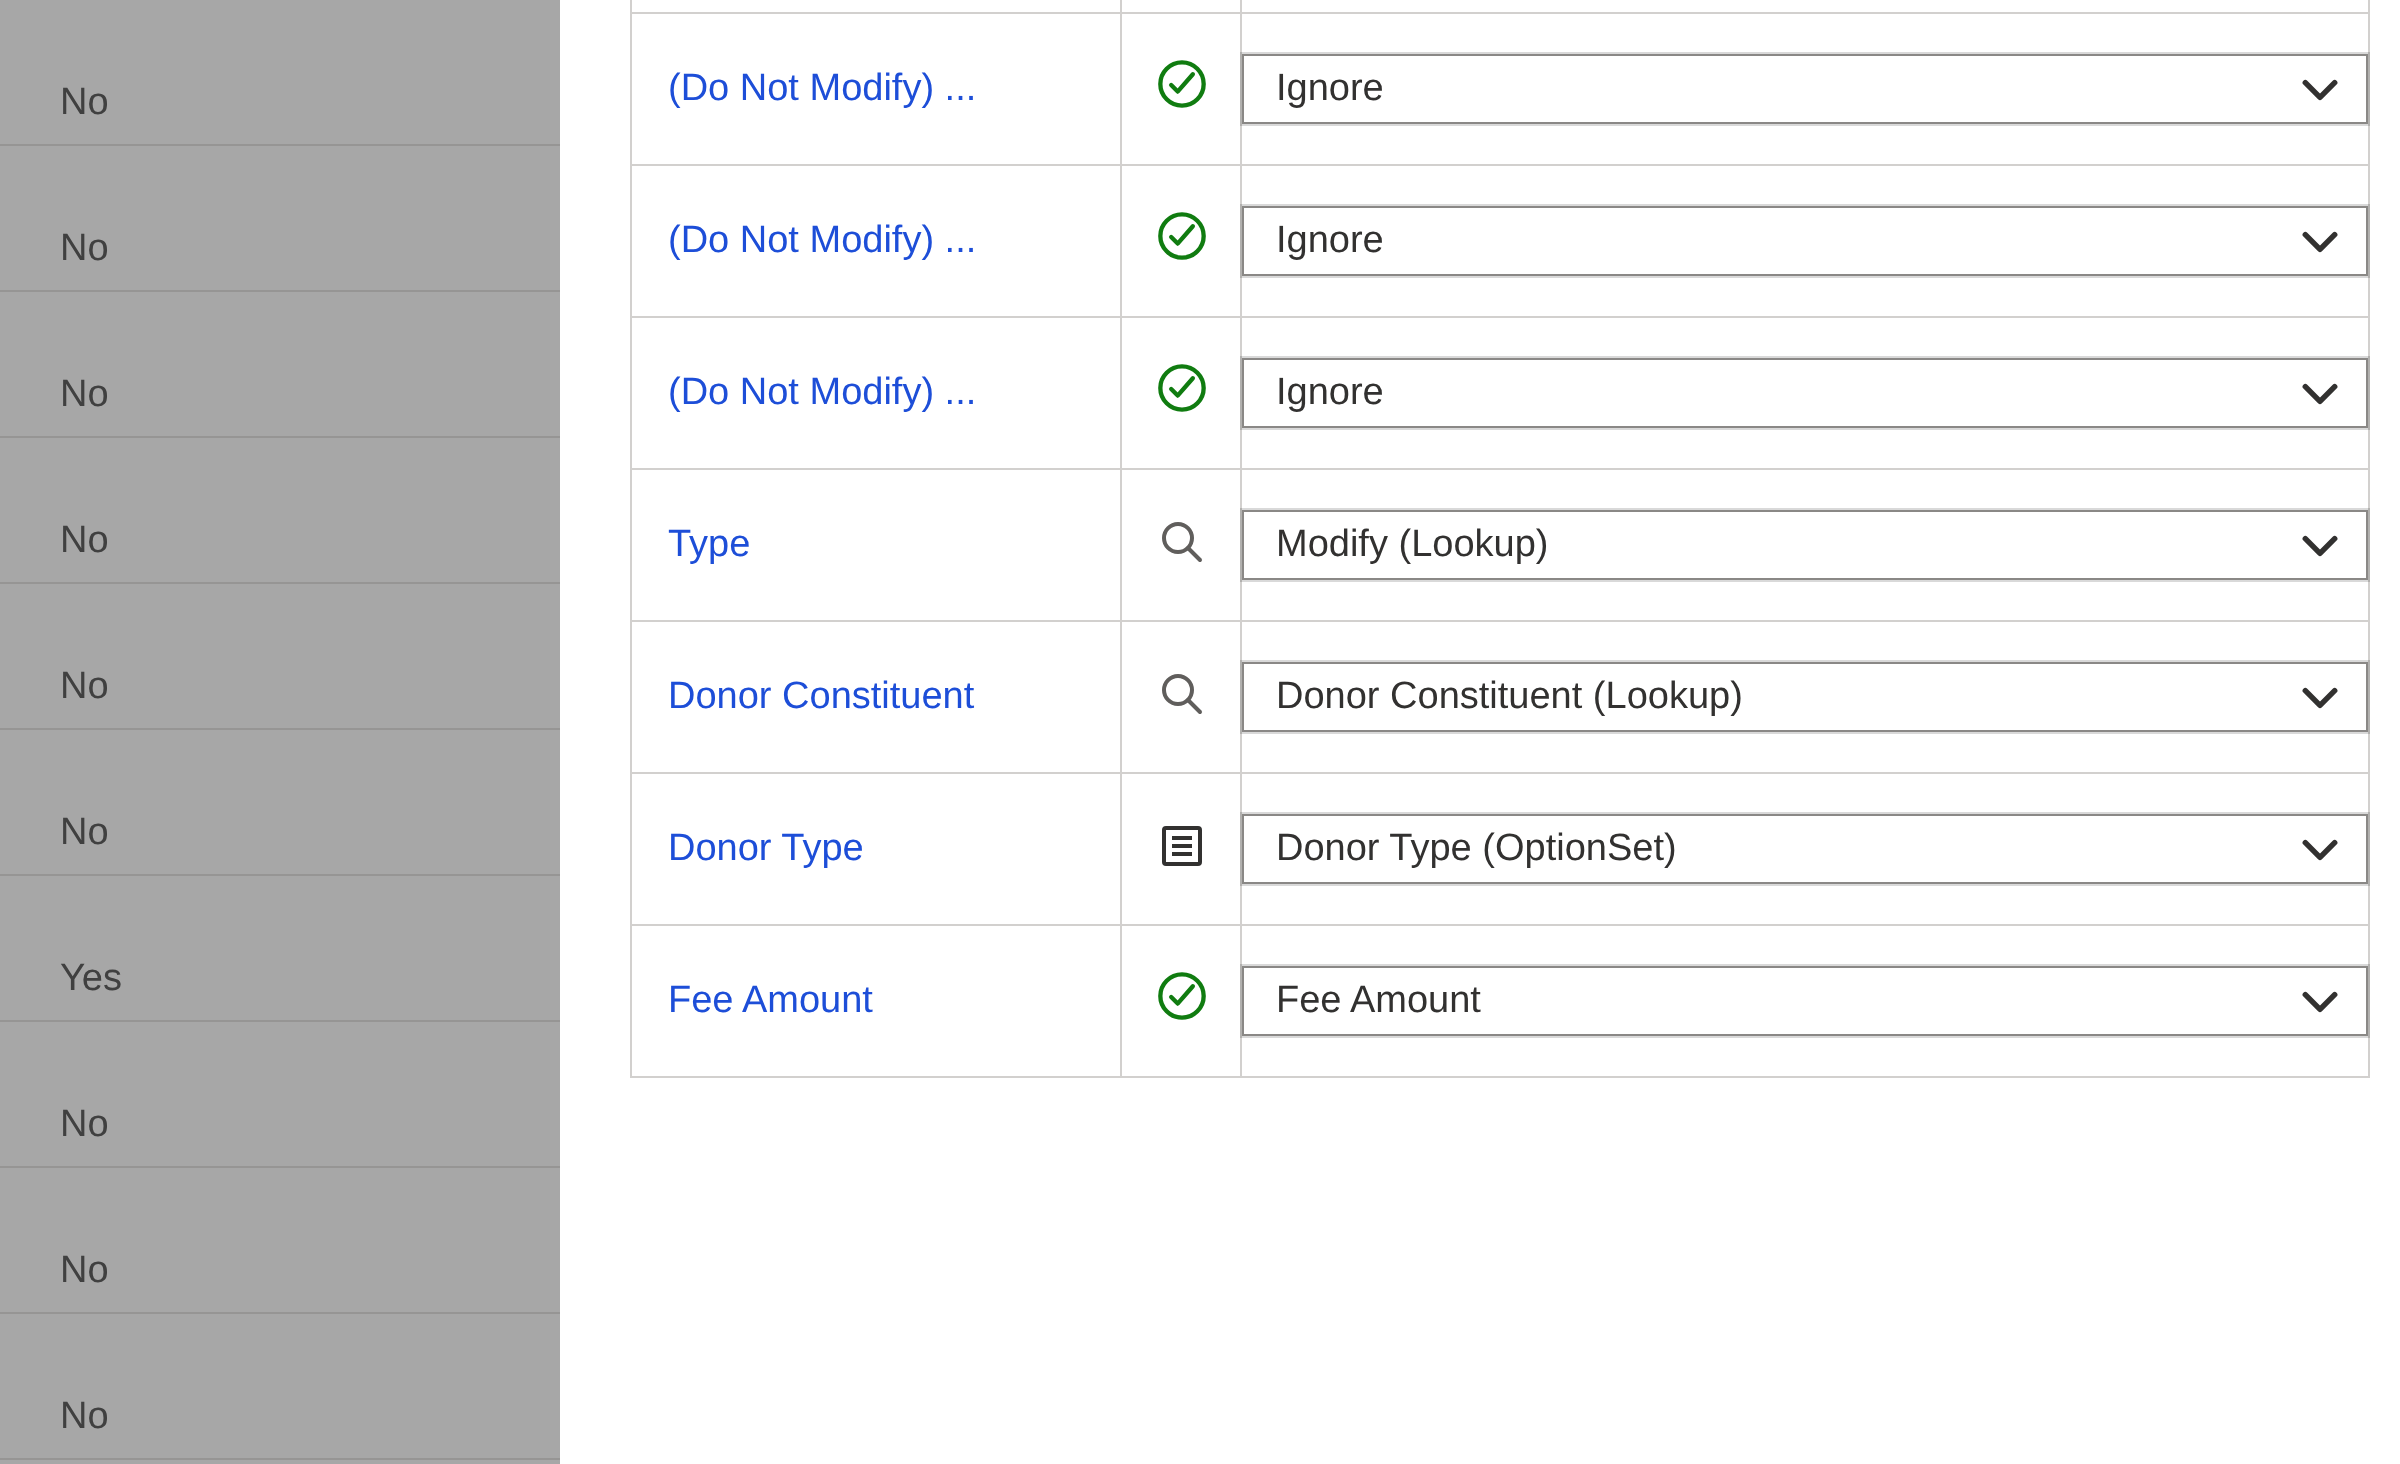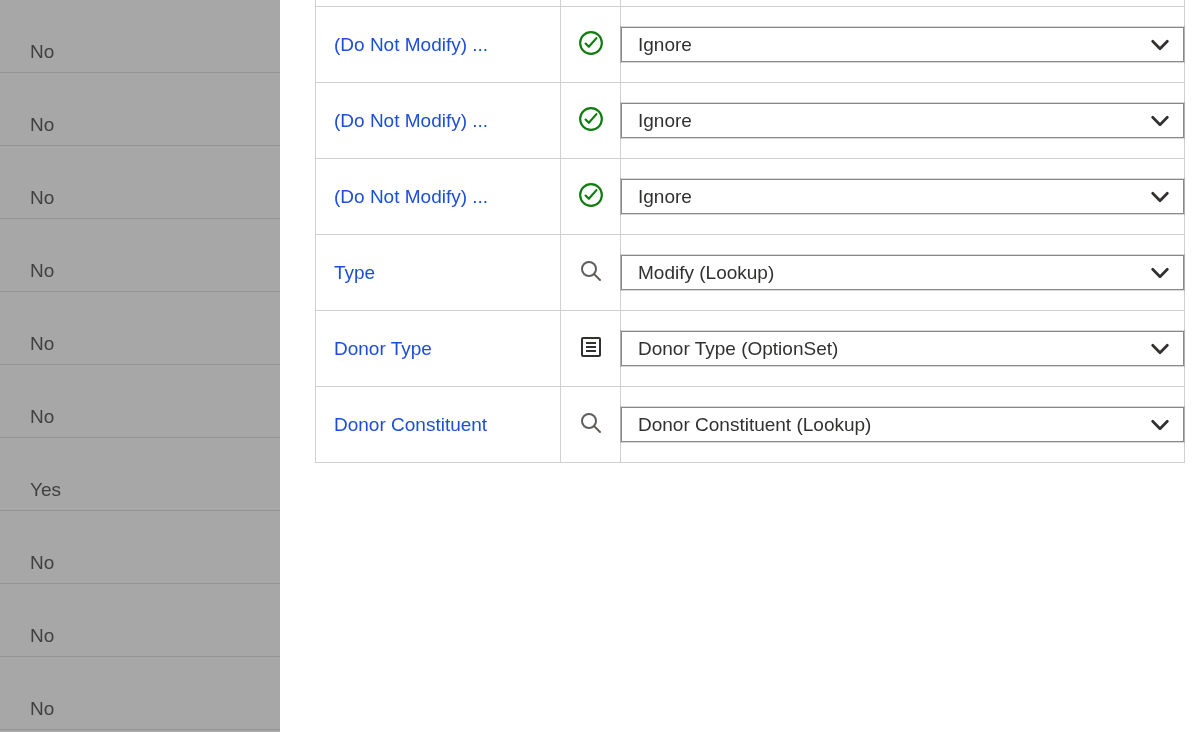--- a/index.html
+++ b/index.html
@@ -233,50 +233,70 @@
               <span class="chevron">
                 <svg width="22" height="22" viewBox="0 0 24 24">
                   <use href="#ic-chevron"></use>
                 </svg>
               </span>
             </div>
           </td>
         </tr>
         <tr>
           <td class="col-name">
+            <div class="field-name">Donor Constituent</div>
+          </td>
+          <td class="col-icon"><span class="icon-wrap">
+              <svg width="24" height="24" viewBox="0 0 24 24">
+                <use href="#ic-lookup"></use>
+              </svg>
+            </span></td>
+          <td class="col-select">
+            <div class="select">
+              <span>Donor Constituent (Lookup)</span>
+              <span class="chevron">
+                <svg width="22" height="22" viewBox="0 0 24 24">
+                  <use href="#ic-chevron"></use>
+                </svg>
+              </span>
+            </div>
+          </td>
+        </tr>
+        <tr>
+          <td class="col-name">
             <div class="field-name">Donor Type</div>
           </td>
           <td class="col-icon"><span class="icon-wrap">
               <svg width="24" height="24" viewBox="0 0 24 24">
                 <use href="#ic-options"></use>
               </svg>
             </span></td>
           <td class="col-select">
             <div class="select">
               <span>Donor Type (OptionSet)</span>
               <span class="chevron">
                 <svg width="22" height="22" viewBox="0 0 24 24">
                   <use href="#ic-chevron"></use>
                 </svg>
               </span>
             </div>
           </td>
         </tr>
         <tr>
           <td class="col-name">
-            <div class="field-name">Donor Constituent</div>
-          </td>
-          <td class="col-icon"><span class="icon-wrap">
-              <svg width="24" height="24" viewBox="0 0 24 24">
-                <use href="#ic-lookup"></use>
-              </svg>
-            </span></td>
-          <td class="col-select">
-            <div class="select">
-              <span>Donor Constituent (Lookup)</span>
+            <div class="field-name">Fee Amount</div>
+          </td>
+          <td class="col-icon"><span class="icon-wrap">
+              <svg width="26" height="26" viewBox="0 0 24 24">
+                <use href="#ic-check"></use>
+              </svg>
+            </span></td>
+          <td class="col-select">
+            <div class="select">
+              <span>Fee Amount</span>
               <span class="chevron">
                 <svg width="22" height="22" viewBox="0 0 24 24">
                   <use href="#ic-chevron"></use>
                 </svg>
               </span>
             </div>
           </td>
         </tr>
       </tbody>
   </table>

